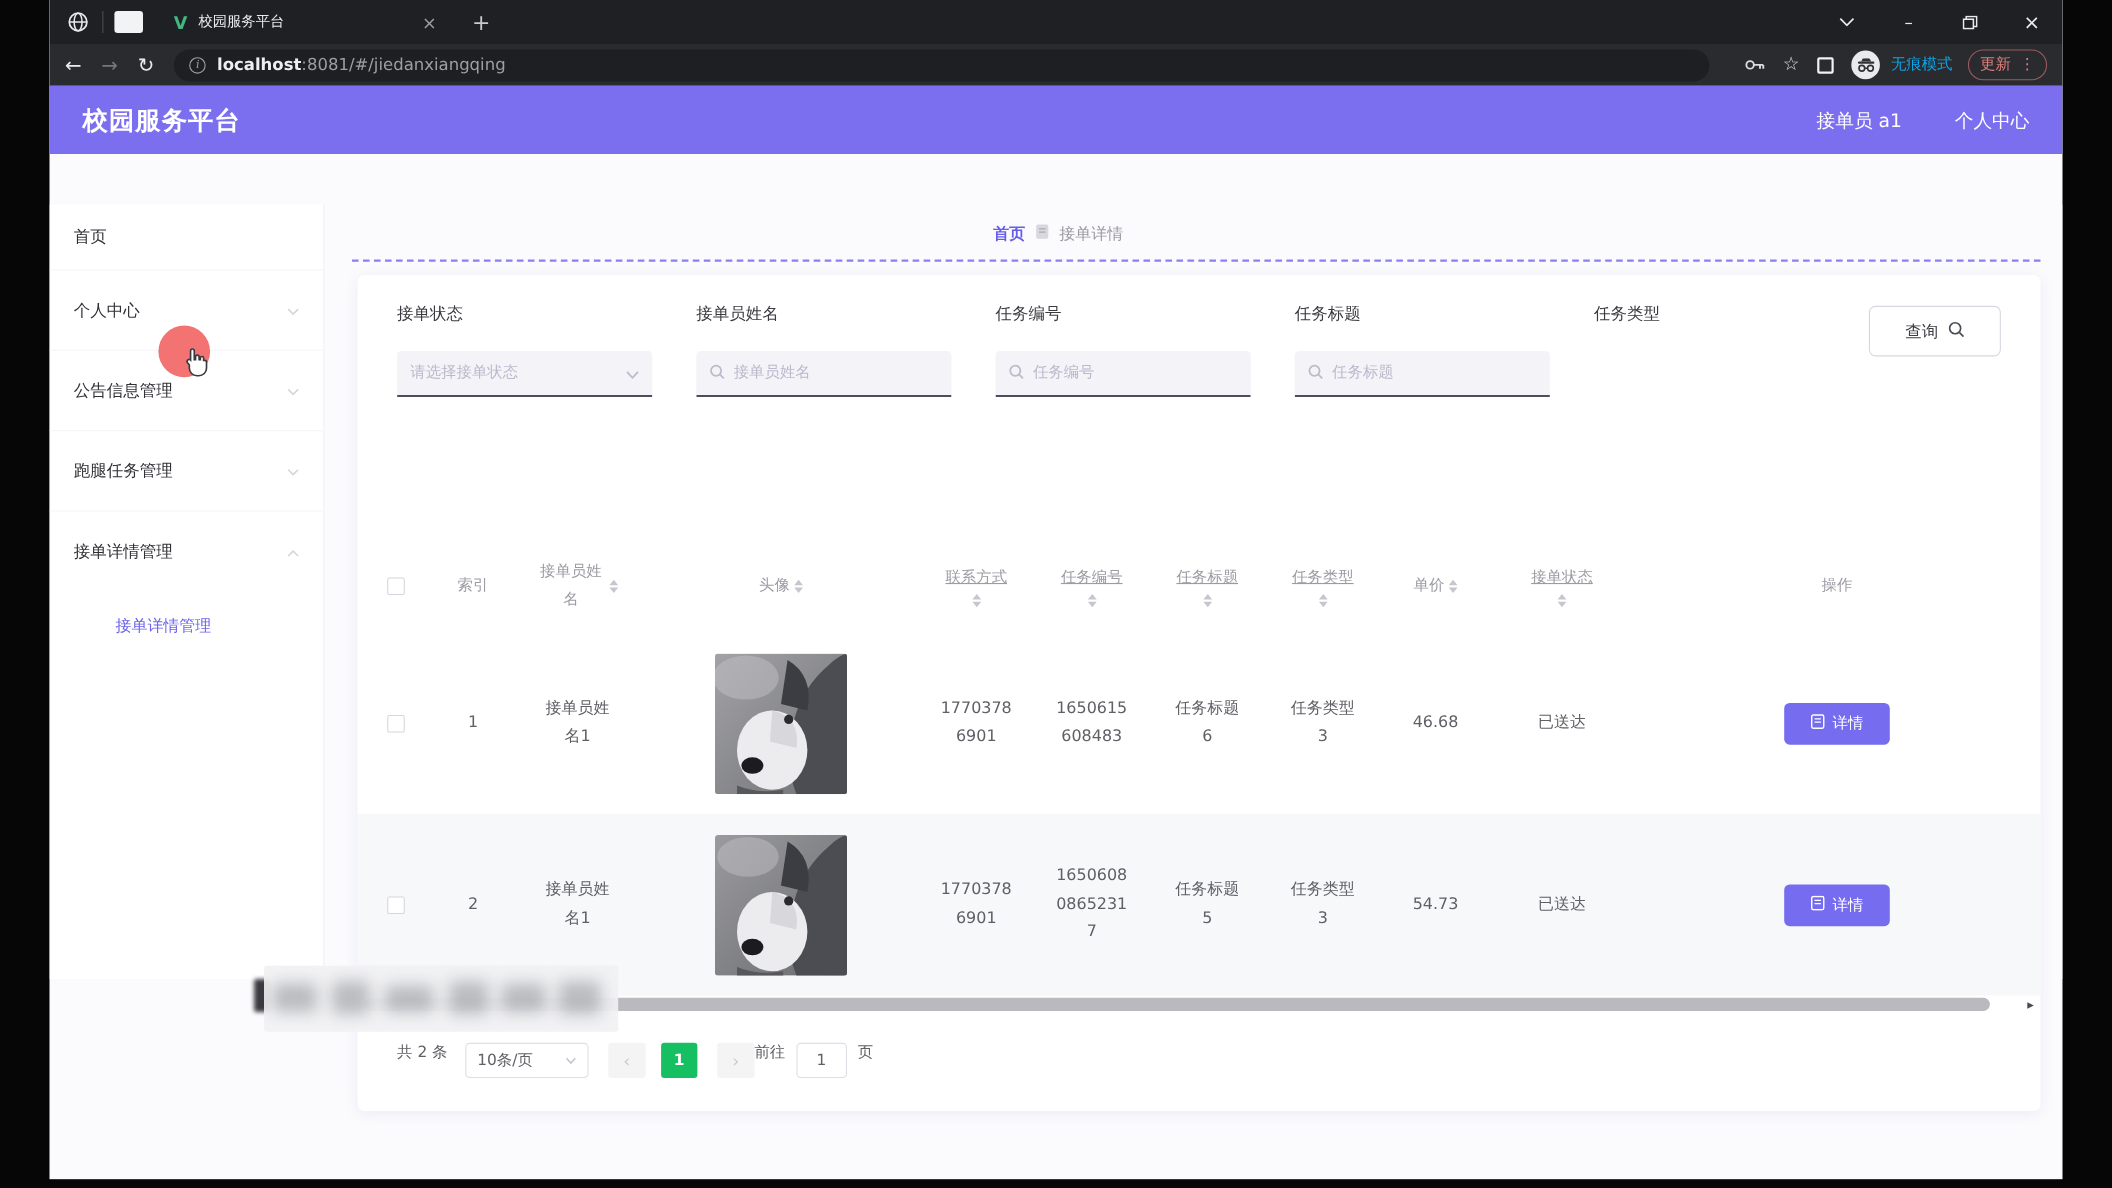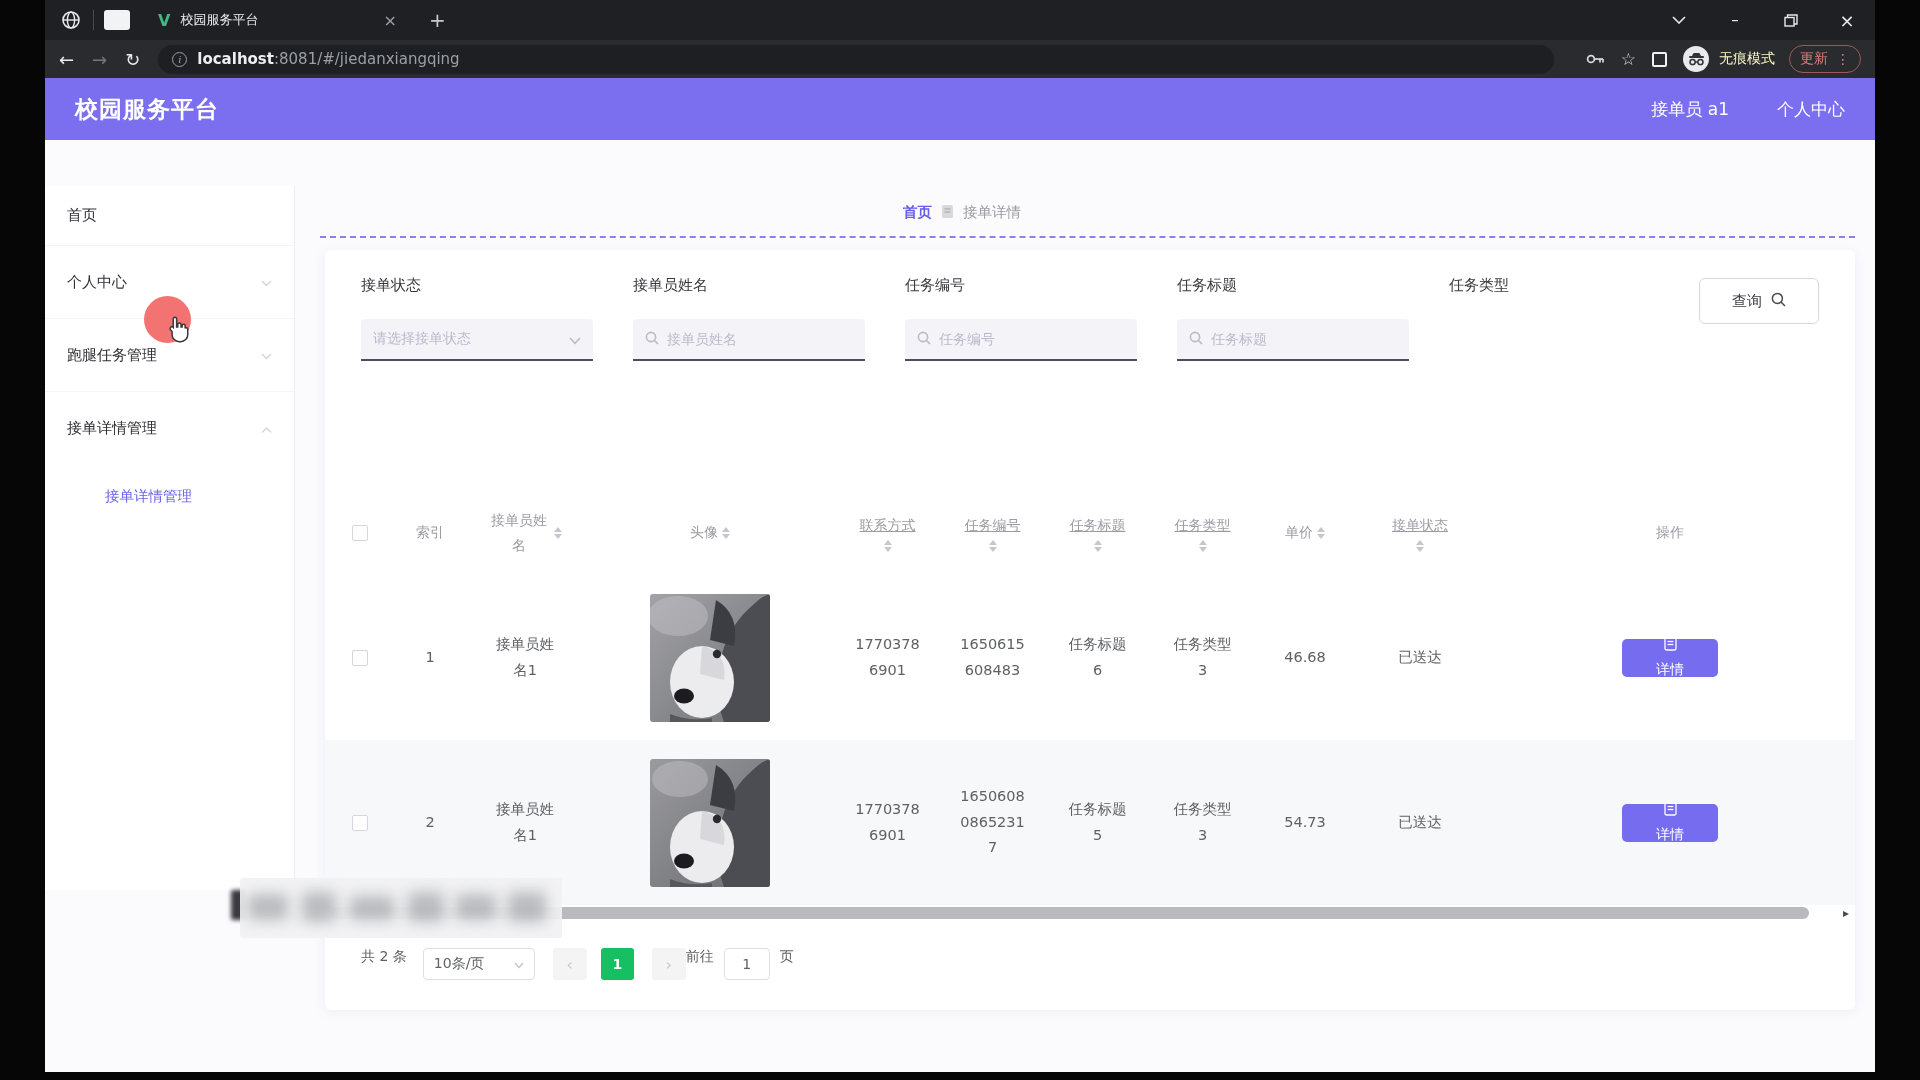--- a/index.html
+++ b/index.html
@@ -23,21 +23,21 @@
   .nav-ic { font-size:18px; color:#e8eaed; margin-right:18px; }
   .nav-ic.dim { color:#74777b; }
   .url-pill { flex:1; height:29px; background:#1e1f22; border-radius:15px; display:flex; align-items:center; padding:0 14px; margin-right:16px; }
   .info-ic { width:15px; height:15px; border:1.4px solid #9aa0a6; border-radius:50%; color:#9aa0a6; font-size:10px; display:flex; align-items:center; justify-content:center; margin-right:10px; font-family:"DejaVu Serif","Liberation Serif",serif; font-style:italic; }
   .url-host { color:#eceef0; font-size:15px; font-weight:bold; }
   .url-rest { color:#9aa0a6; font-size:15px; }
   .bar-ic { margin-left:16px; display:flex; align-items:center; color:#dadce0; }
   .star { font-size:17px; }
   .ext-square { width:15px; height:15px; border:2px solid #f0f2f4; border-radius:2px; }
   .incog-badge { width:26px; height:26px; background:#e9eaee; border-radius:50%; display:flex; align-items:center; justify-content:center; margin-left:16px; }
-  .incog-label { color:#fef9c3; font-size:14px; margin-left:10px; white-space:nowrap; }
+  .incog-label { color:#0ea5e9; font-size:14px; margin-left:10px; white-space:nowrap; }
   .update-pill { margin-left:14px; border:1.5px solid #9c5a5e; border-radius:15px; height:28px; display:flex; align-items:center; padding:0 10px; gap:8px; }
   .update-txt { color:#dd7e7c; font-size:14px; font-weight:normal; }
   .update-more { color:#dd7e7c; font-size:14px; }
 
   .bookmarksbar { height:46px; background:#26272a; display:flex; align-items:center; padding:0 18px; }
   .bm { display:flex; align-items:center; gap:9px; margin-right:34px; color:#e4e6e9; font-size:13.5px; }
   .folder { width:15px; height:12px; background:#f0c84e; border-radius:2px 2px 2px 2px; position:relative; }
   .folder:before { content:""; position:absolute; top:-3px; left:0; width:7px; height:3px; background:#f0c84e; border-radius:2px 2px 0 0; }
   .bm-right { margin-left:auto; display:flex; align-items:center; gap:10px; color:#e4e6e9; font-size:13.5px; }
   .bm-sep { width:1px; height:22px; background:#4a4b4e; margin-right:14px; }
@@ -88,21 +88,21 @@
   .caret { display:inline-flex; flex-direction:column; gap:2px; margin-left:4px; }
   .caret i { width:0; height:0; border-left:4.5px solid transparent; border-right:4.5px solid transparent; display:block; }
   .caret .up { border-bottom:5px solid #c6c6cf; }
   .caret .dn { border-top:5px solid #c6c6cf; }
   .row { height:165px; color:#5f6066; font-size:14.5px; }
   .row.alt { background:#f7f8fa; }
   .num { max-width:66px; word-break:break-all; }
   .wrap4 { max-width:66px; word-break:break-all; }
   .checkbox { width:16px; height:16px; border:1px solid #d6d6de; border-radius:2px; background:#fff; }
   .avatar { width:120px; height:128px; border-radius:3px; overflow:hidden; }
-  .detail-btn { width:96px; height:38px; background:#756cf0; border:none; border-radius:5px; color:#fff; font-size:14px; display:flex; align-items:center; justify-content:center; gap:7px; margin:0 auto;flex-direction:column; }
+  .detail-btn { width:96px; height:38px; background:#756cf0; border:none; border-radius:5px; color:#fff; font-size:14px; display:flex; align-items:center; justify-content:center; gap:7px; margin:0 auto; }
 
   
   .hscroll { position:absolute; top:656px; left:6px; width:1518px; height:14px; }
   .hthumb { position:absolute; left:0; top:1px; width:1478px; height:12px; background:#b9b9be; border-radius:7px; }
   .harrow { position:absolute; right:0; top:0; font-size:12px; color:#4a4a4e; }
   .pager { position:absolute; top:698px; left:36px; display:flex; font-size:14px; color:#5f6066; }
   .psel { width:112px; height:32px; border:1px solid #dcdfe6; border-radius:4px; display:flex; align-items:center; padding:0 10px; margin-left:16px; color:#606266; gap:6px; }
   .pbtn { width:34px; height:32px; background:#f4f4f5; border-radius:3px; display:flex; align-items:center; justify-content:center; color:#c8cad0; font-size:16px; margin-left:18px; }
   .pcur { width:33px; height:32px; background:#17bf63; border-radius:3px; display:flex; align-items:center; justify-content:center; color:#fff; font-weight:bold; font-size:14px; margin-left:14px; }
   .goto { }
@@ -203,20 +203,26 @@
       <div class="side-item">
           <span>首页</span>
         </div>
       <div class="side-item">
         <span>个人中心</span>
         <span class="arrow"><svg width="11" height="7" viewBox="0 0 11 7">
               <polyline points="1,1 5.5,5.5 10,1" fill="none" stroke="#d4d4dc" stroke-width="1.4"></polyline>
             </svg></span>
       </div>
       <div class="side-item">
+        <span>公告信息管理</span>
+        <span class="arrow"><svg width="11" height="7" viewBox="0 0 11 7">
+              <polyline points="1,1 5.5,5.5 10,1" fill="none" stroke="#d4d4dc" stroke-width="1.4"></polyline>
+            </svg></span>
+      </div>
+      <div class="side-item">
         <span>跑腿任务管理</span>
         <span class="arrow"><svg width="11" height="7" viewBox="0 0 11 7">
               <polyline points="1,1 5.5,5.5 10,1" fill="none" stroke="#d4d4dc" stroke-width="1.4"></polyline>
             </svg></span>
       </div>
       <div class="side-item" style="border-bottom:none;">
         <span>接单详情管理</span>
         <span class="arrow"><svg width="11" height="7" viewBox="0 0 11 7">
               <polyline points="1,5.5 5.5,1 10,5.5" fill="none" stroke="#d4d4dc" stroke-width="1.4"></polyline>
             </svg></span>

